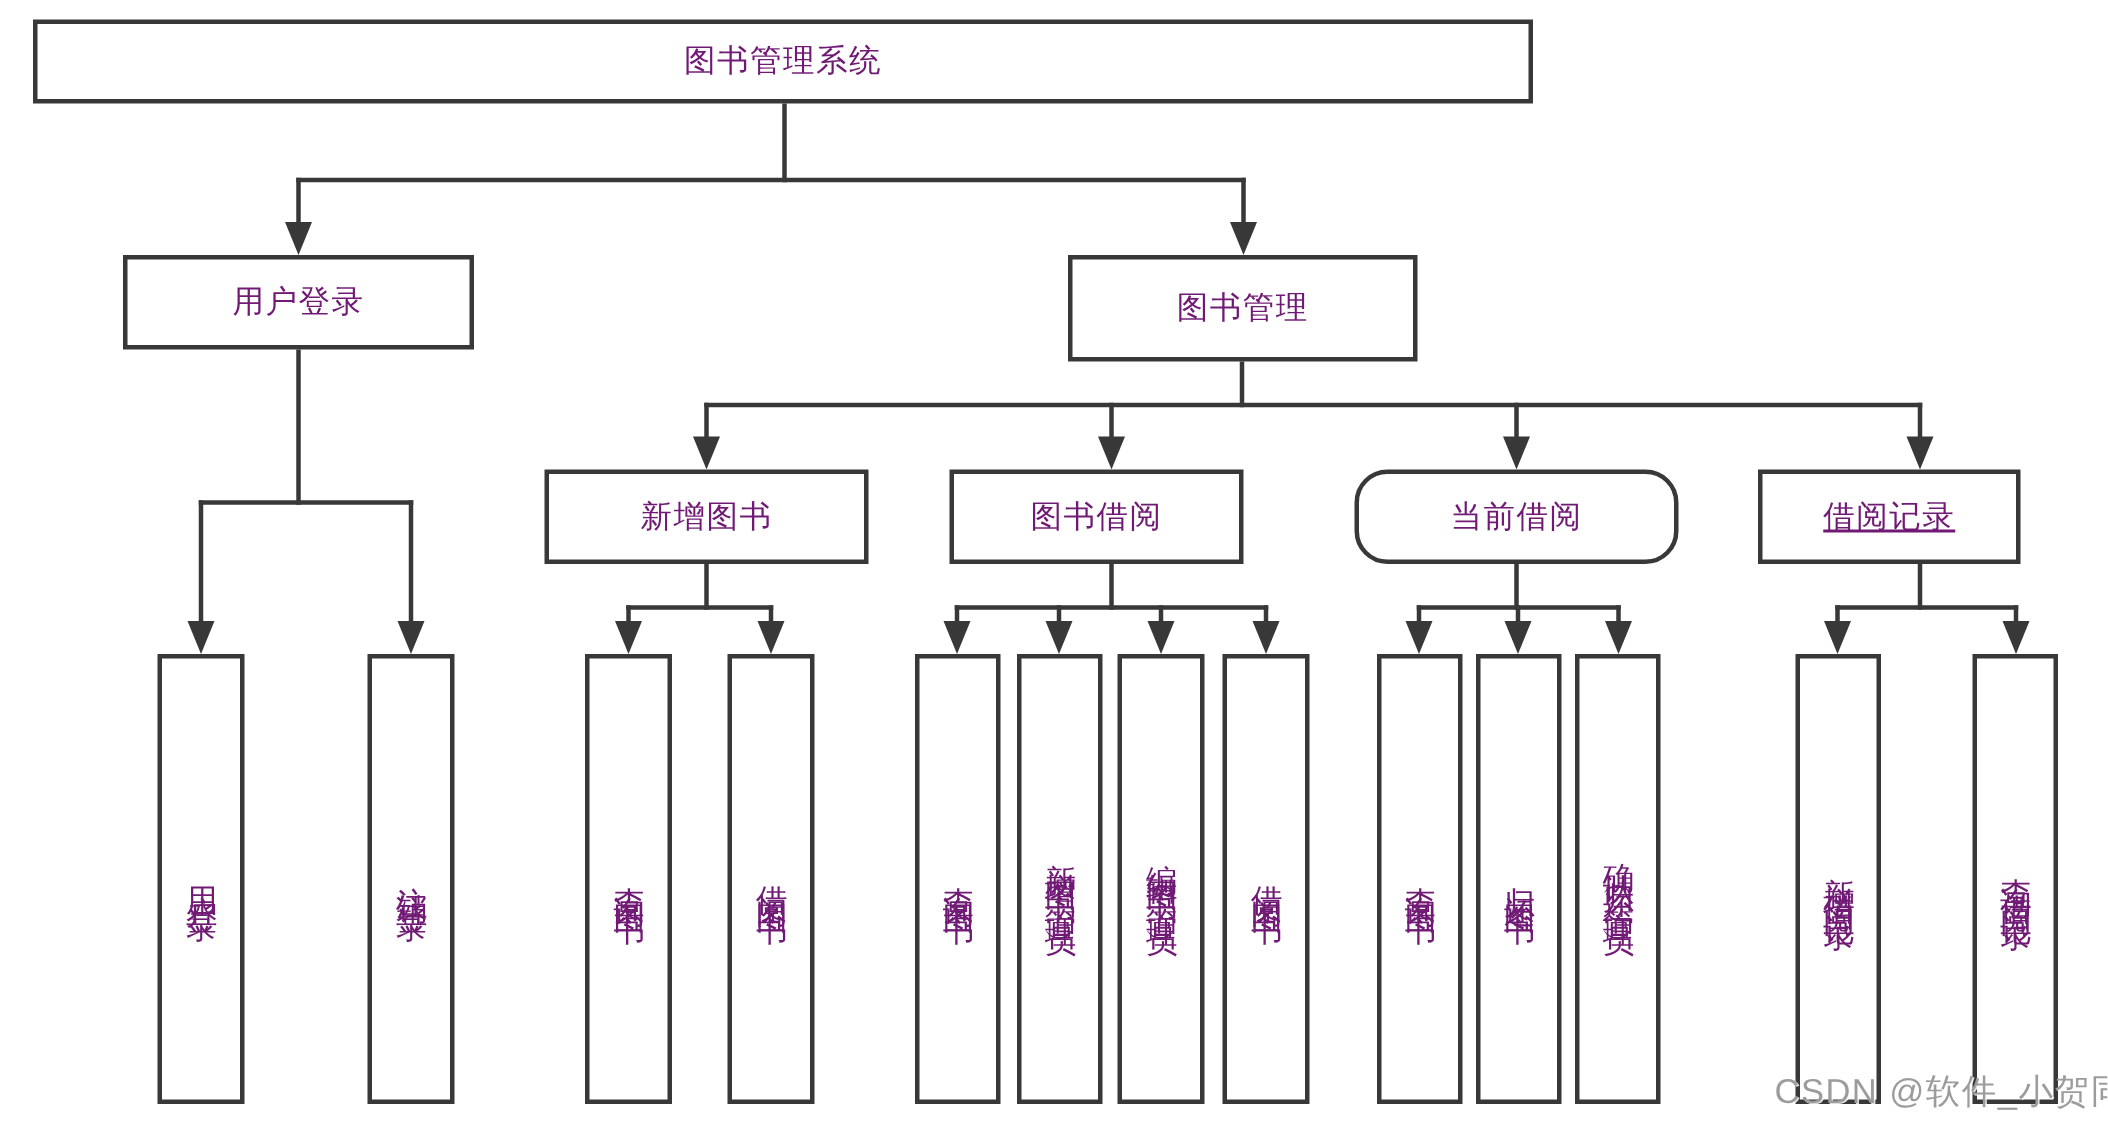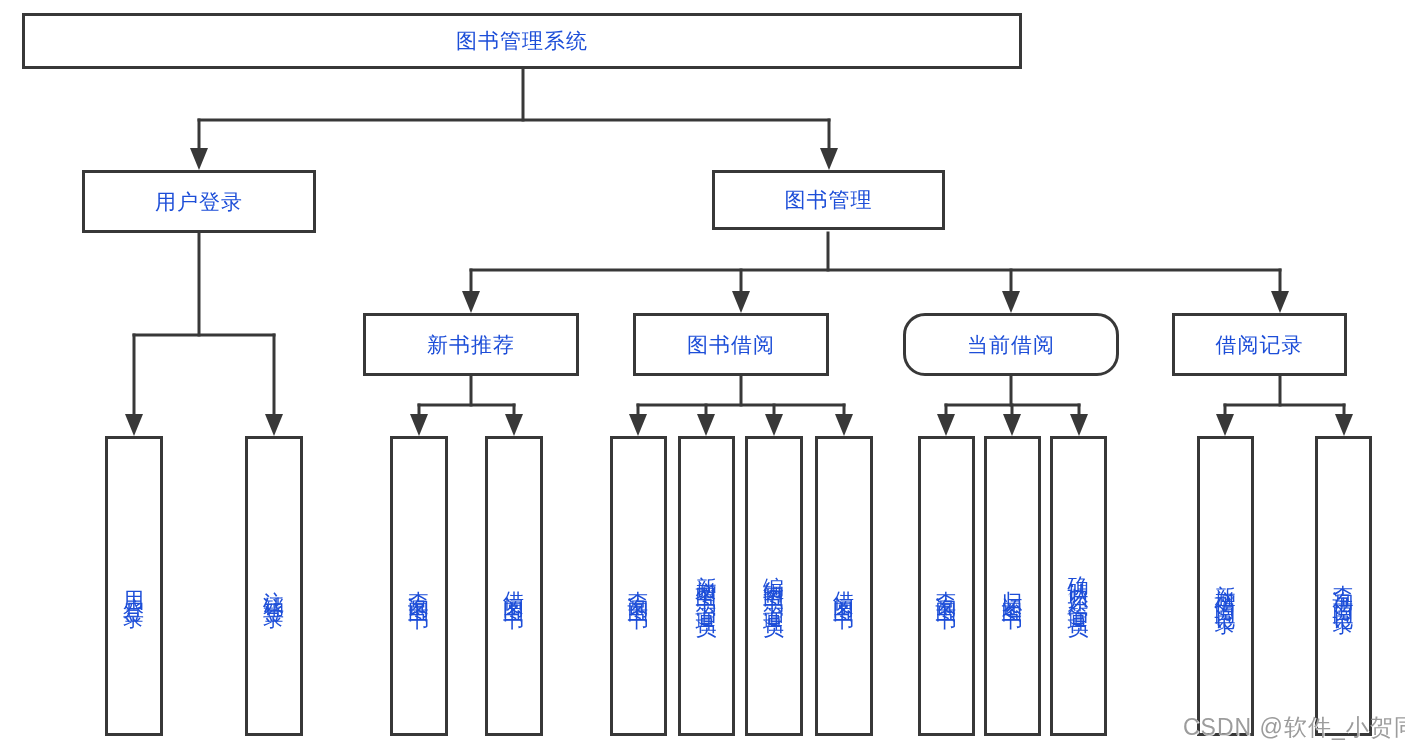--- a/index.html
+++ b/index.html
@@ -17,21 +17,21 @@
     z-index: 1;
   }
   .node {
     position: absolute;
     box-sizing: border-box;
     border: 3px solid #383838;
     background: #ffffff;
     display: flex;
     align-items: center;
     justify-content: center;
-    color: #1d4ed8;
+    color: #701a75;
     font-size: 21px;
     letter-spacing: 1px;
     z-index: 2;
     line-height: 1.2;
     white-space: nowrap;
   }
   .leaf {
     writing-mode: vertical-rl;
     text-orientation: mixed;
     letter-spacing: 6px;
@@ -104,26 +104,26 @@
       <line x1="1225" y1="405" x2="1344" y2="405" stroke="#383838" stroke-width="3" stroke-linecap="square"></line>
       <line x1="1225" y1="405" x2="1225" y2="416" stroke="#383838" stroke-width="3" stroke-linecap="square"></line>
       <polygon points="1216,414 1234,414 1225,436" fill="#383838"></polygon>
       <line x1="1344" y1="405" x2="1344" y2="416" stroke="#383838" stroke-width="3" stroke-linecap="square"></line>
       <polygon points="1335,414 1353,414 1344,436" fill="#383838"></polygon>
     </svg>
 
   <div class="node" style="left:22px; top:13px; width:1000px; height:56px;">图书管理系统</div>
 
   <div class="node" style="left:82px; top:170px; width:234px; height:63px;">用户登录</div>
-  <div class="node" style="left:712px; top:170px; width:233px; height:60px;">图书管理</div>
+  <div class="node" style="left:712px; top:170px; width:233px; height:71px;">图书管理</div>
 
-  <div class="node" style="left:363px; top:313px; width:216px; height:63px;">新书推荐</div>
+  <div class="node" style="left:363px; top:313px; width:216px; height:63px;">新增图书</div>
   <div class="node" style="left:633px; top:313px; width:196px; height:63px;">图书借阅</div>
   <div class="node" style="left:903px; top:313px; width:216px; height:63px;border-radius:22px;">当前借阅</div>
-  <div class="node" style="left:1172px; top:313px; width:175px; height:63px;">借阅记录</div>
+  <div class="node" style="left:1172px; top:313px; width:175px; height:63px;text-decoration:underline;">借阅记录</div>
 
   <div class="node leaf" style="left:105px; top:436px; width:58px; height:300px;">用户登录</div>
   <div class="node leaf" style="left:245px; top:436px; width:58px; height:300px;">注销登录</div>
 
   <div class="node leaf" style="left:390px; top:436px; width:58px; height:300px;">查询图书</div>
   <div class="node leaf" style="left:485px; top:436px; width:58px; height:300px;">借阅图书</div>
 
   <div class="node leaf" style="left:610px; top:436px; width:57px; height:300px;">查询图书</div>
   <div class="node leaf" style="left:678px; top:436px; width:57px; height:300px;">新增图书（管理员）</div>
   <div class="node leaf" style="left:745px; top:436px; width:58px; height:300px;">编辑图书（管理员）</div>

